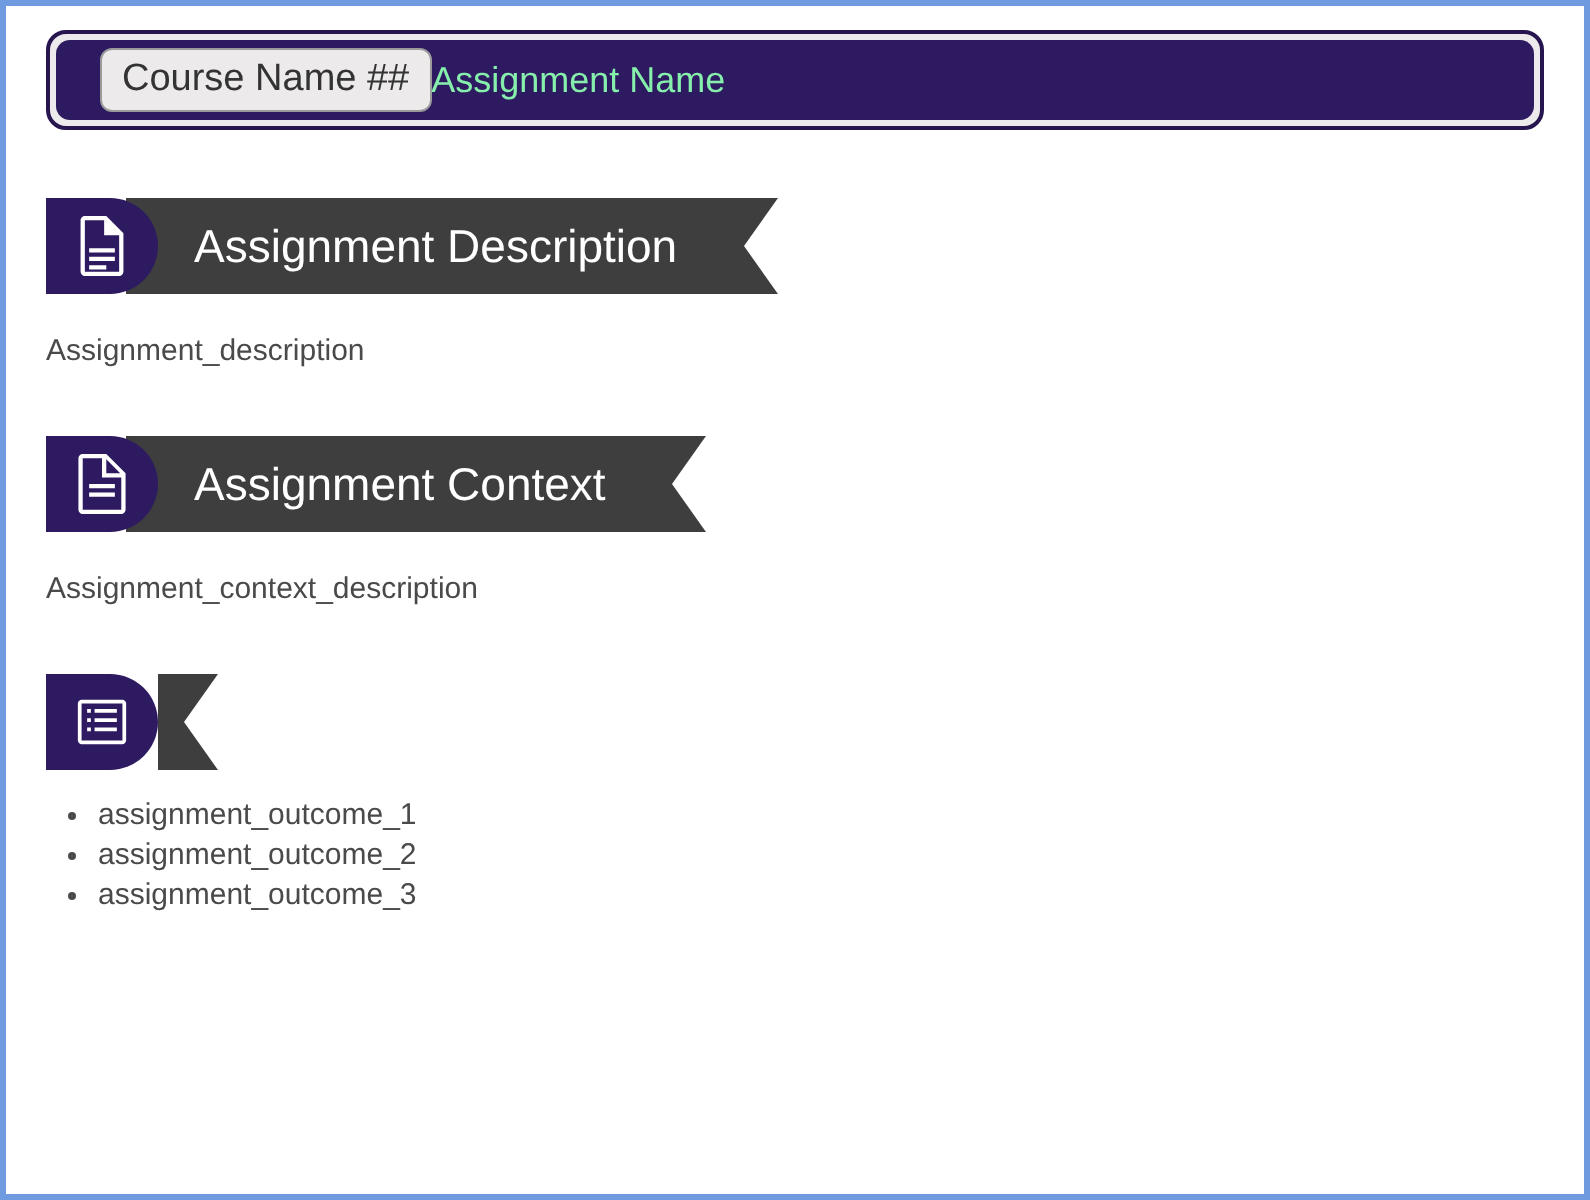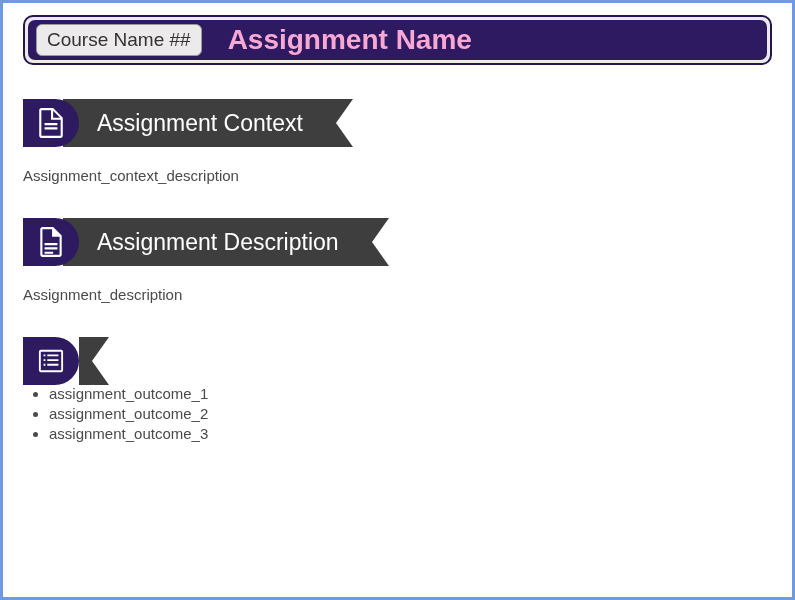--- a/index.html
+++ b/index.html
@@ -21,35 +21,35 @@
     border: 2px solid #26154f;
     border-radius: 10px;
     background: #eceaea;
     padding: 3px;
   }
   .header-inner {
     background: #2d1a60;
     border-radius: 7px;
     display: flex;
     align-items: center;
-    padding: 4px 8px;
-    gap: 26px;
+    padding: 4px 22px;
+    gap: 0;
   }
   .course-badge {
     background: #eceaea;
     border: 1px solid #9a9a9a;
     border-radius: 6px;
     padding: 4px 10px;
     font-size: 19px;
     color: #333333;
   }
   .assignment-title {
-    color: #f9a8d4;
-    font-size: 28px;
-    font-weight: 700;
+    color: #86efac;
+    font-size: 18px;
+    font-weight: 400;
   }
 
   
   .section { margin-top: 34px; }
   
   .ribbon {
     display: flex;
     align-items: center;
     height: 48px;
   }
@@ -115,20 +115,21 @@
     border-bottom: 24px solid transparent;
     border-right: 17px solid #ffffff;
   }
 
   .section-body {
     margin-top: 20px;
     font-size: 15px;
     color: #4a4a4a;
   }
   .outcomes-list {
+    margin-top: 14px;
     padding-left: 26px;
     font-size: 15px;
     color: #4a4a4a;
   }
   .outcomes-list li { margin-bottom: 3px; }
 </style>
 </head>
 <body>
 
 <div class="page">
@@ -137,40 +138,40 @@
     <div class="header-inner">
       <span class="course-badge">Course Name ##</span>
       <span class="assignment-title">Assignment Name</span>
     </div>
   </div>
 
   <div class="section">
     <div class="ribbon">
       <div class="rb-icon">
         <svg viewBox="0 0 24 28">
+            <path d="M14 0H4C3 0 2 1 2 2v24c0 1 1 2 2 2h16c1 0 2-1 2-2V8l-8-8zM20 26H4V2h9v7h7v17zM6 15h12v2H6zM6 19h12v2H6zM6 23h8v2H6z"></path>
+          </svg>
+      </div>
+      <div class="rb-label">Assignment Description</div>
+      <div class="rb-end"></div>
+    </div>
+    <div class="section-body">Assignment_description</div>
+  </div>
+
+  <div class="section">
+    <div class="ribbon">
+      <div class="rb-icon">
+        <svg viewBox="0 0 24 28">
             <path d="M14 0H3C2 0 1 1 1 2v24c0 1 1 2 2 2h18c1 0 2-1 2-2V9l-9-9zM14 2.5L20.5 9H14V2.5zM3 26V2h9v9h9v15H3z M6 14h12v2H6z M6 18h12v2H6z"></path>
           </svg>
       </div>
       <div class="rb-label">Assignment Context</div>
       <div class="rb-end"></div>
     </div>
     <div class="section-body">Assignment_context_description</div>
-  </div>
-
-  <div class="section">
-    <div class="ribbon">
-      <div class="rb-icon">
-        <svg viewBox="0 0 24 28">
-            <path d="M14 0H4C3 0 2 1 2 2v24c0 1 1 2 2 2h16c1 0 2-1 2-2V8l-8-8zM20 26H4V2h9v7h7v17zM6 15h12v2H6zM6 19h12v2H6zM6 23h8v2H6z"></path>
-          </svg>
-      </div>
-      <div class="rb-label">Assignment Description</div>
-      <div class="rb-end"></div>
-    </div>
-    <div class="section-body">Assignment_description</div>
   </div>
 
   <div class="section">
     <div class="ribbon">
       <div class="rb-icon">
         <svg viewBox="0 0 28 28">
             <path d="M3 2h22c1 0 2 1 2 2v20c0 1-1 2-2 2H3c-1 0-2-1-2-2V4c0-1 1-2 2-2zm0 2v20h22V4H3zm3 3h2v2H6V7zm4 0h12v2H10V7zM6 12h2v2H6v-2zm4 0h12v2H10v-2zM6 17h2v2H6v-2zm4 0h12v2H10v-2z"></path>
           </svg>
       </div>
       <div class="rb-end"></div>

